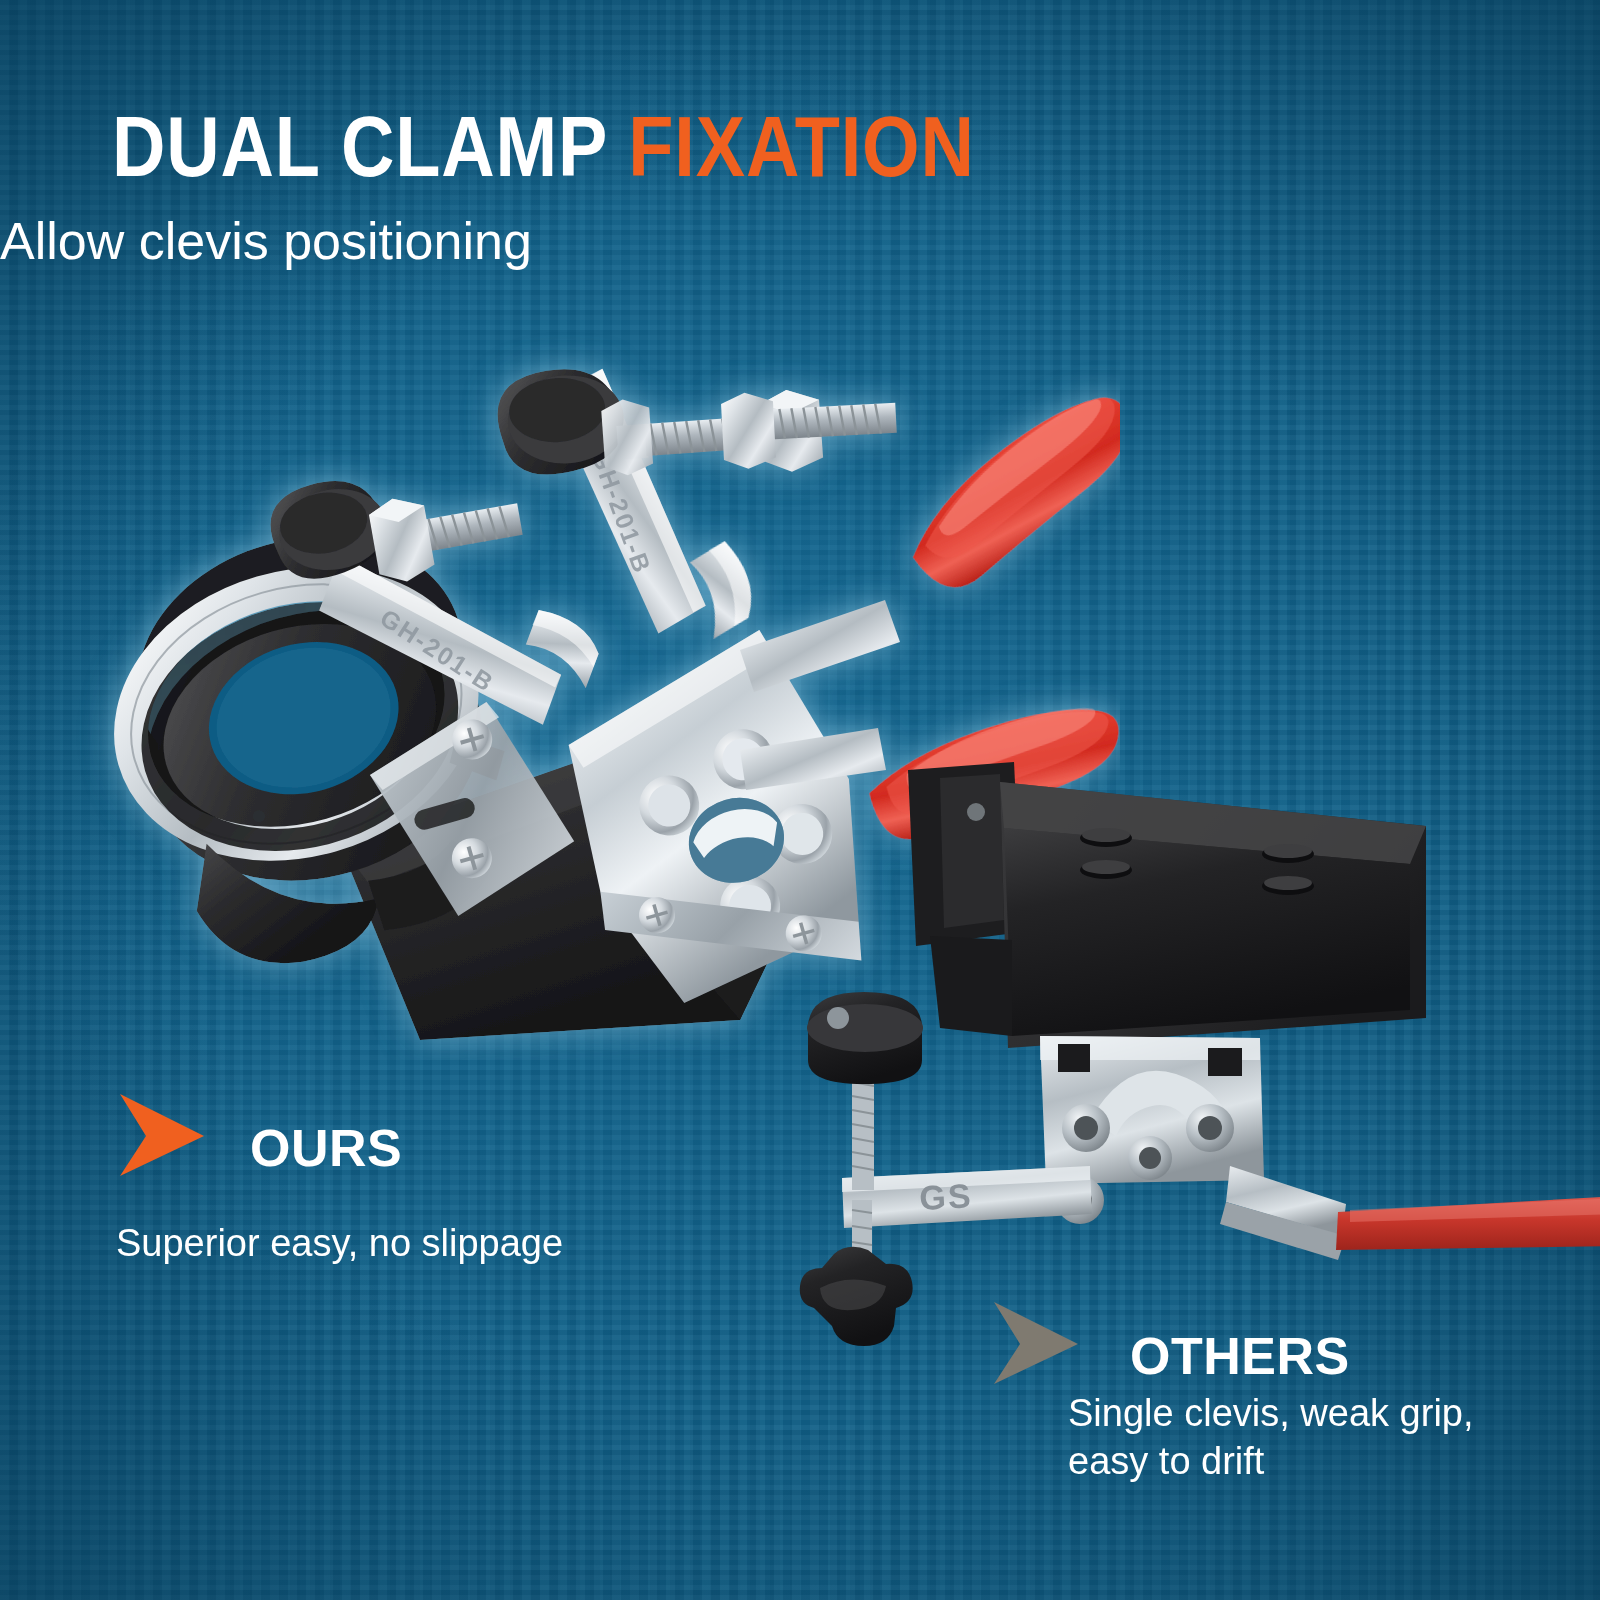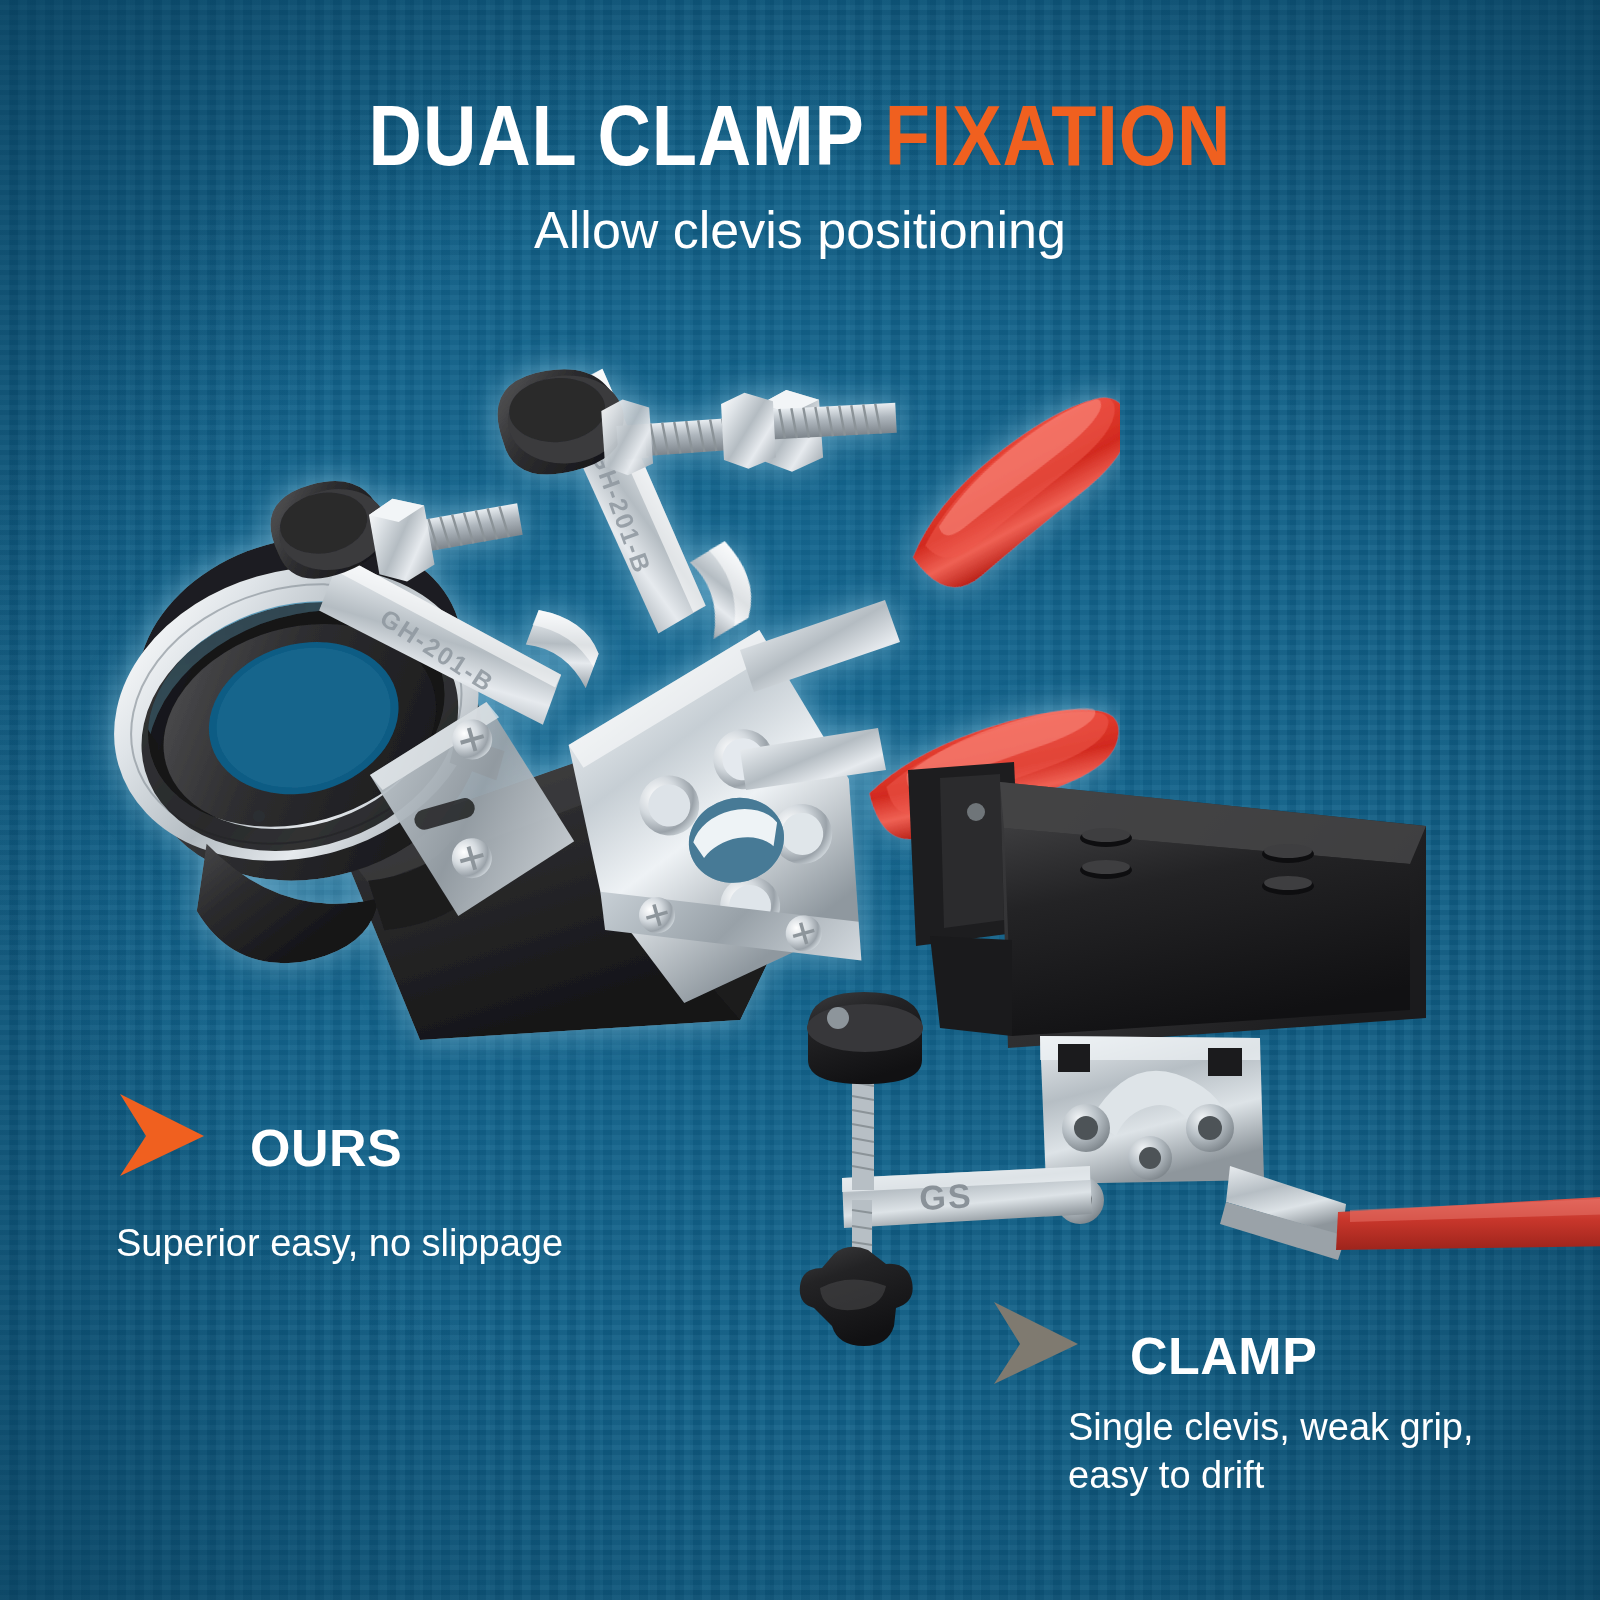--- a/index.html
+++ b/index.html
@@ -72,22 +72,22 @@
   }
   .darkhalf {
     position: absolute;
     left: 0; top: 1241px;
     width: 2400px; height: 1200px;
     background: linear-gradient(to bottom, rgba(5,48,72,0.42) 0%, rgba(5,48,72,0.16) 18%, rgba(5,48,72,0.05) 55%, rgba(5,48,72,0) 100%);
   }
 
   
   .head {
-    position: absolute; left: 0; top: 92px; width: 100%;
-    text-align: center;
+    position: absolute; left: 0; top: 103px; width: 100%;
+    text-align: left;
     z-index: 30;
   }
   .title {
     font-family: "Liberation Sans Narrow", "Liberation Sans", sans-serif;
     font-weight: 700;
     font-size: 86px;
     letter-spacing: 1px;
     line-height: 1.0;
     color: #ffffff;
     transform: scaleX(0.86);
@@ -113,21 +113,21 @@
   .cmp .desc {
     font-size: 38px; font-weight: 400; color: #ffffff;
     line-height: 1.25; white-space: pre-line;
   }
 
   #ours { left: 116px; top: 1092px; }
   #ours .desc { margin-top: 42px; margin-left: 0px; }
 
   #others { left: 990px; top: 1300px; }
   #others .name { margin-left: 48px; }
-  #others .desc { margin-top: 18px; margin-left: 78px; }
+  #others .desc { margin-top: 4px; margin-left: 78px; }
 
   
   .prod { position: absolute; z-index: 20; }
   svg { display: block; }
 </style>
 </head>
 <body>
 
 <div id="stage">
 
@@ -490,19 +490,19 @@
       <div class="name">OURS</div>
     </div>
     <div class="desc">Superior easy, no slippage</div>
   </div>
 
   <div class="cmp" id="others">
     <div class="row">
       <svg class="arrow" viewBox="0 0 92 86">
         <path d="M4 2 L88 44 L4 84 L30 44 Z" fill="#7f7a70"></path>
       </svg>
-      <div class="name">CLAMP</div>
+      <div class="name">OTHERS</div>
     </div>
     <div class="desc">Single clevis, weak grip,
 easy to drift</div>
   </div>
 
 </div>
 
 </body></html>

